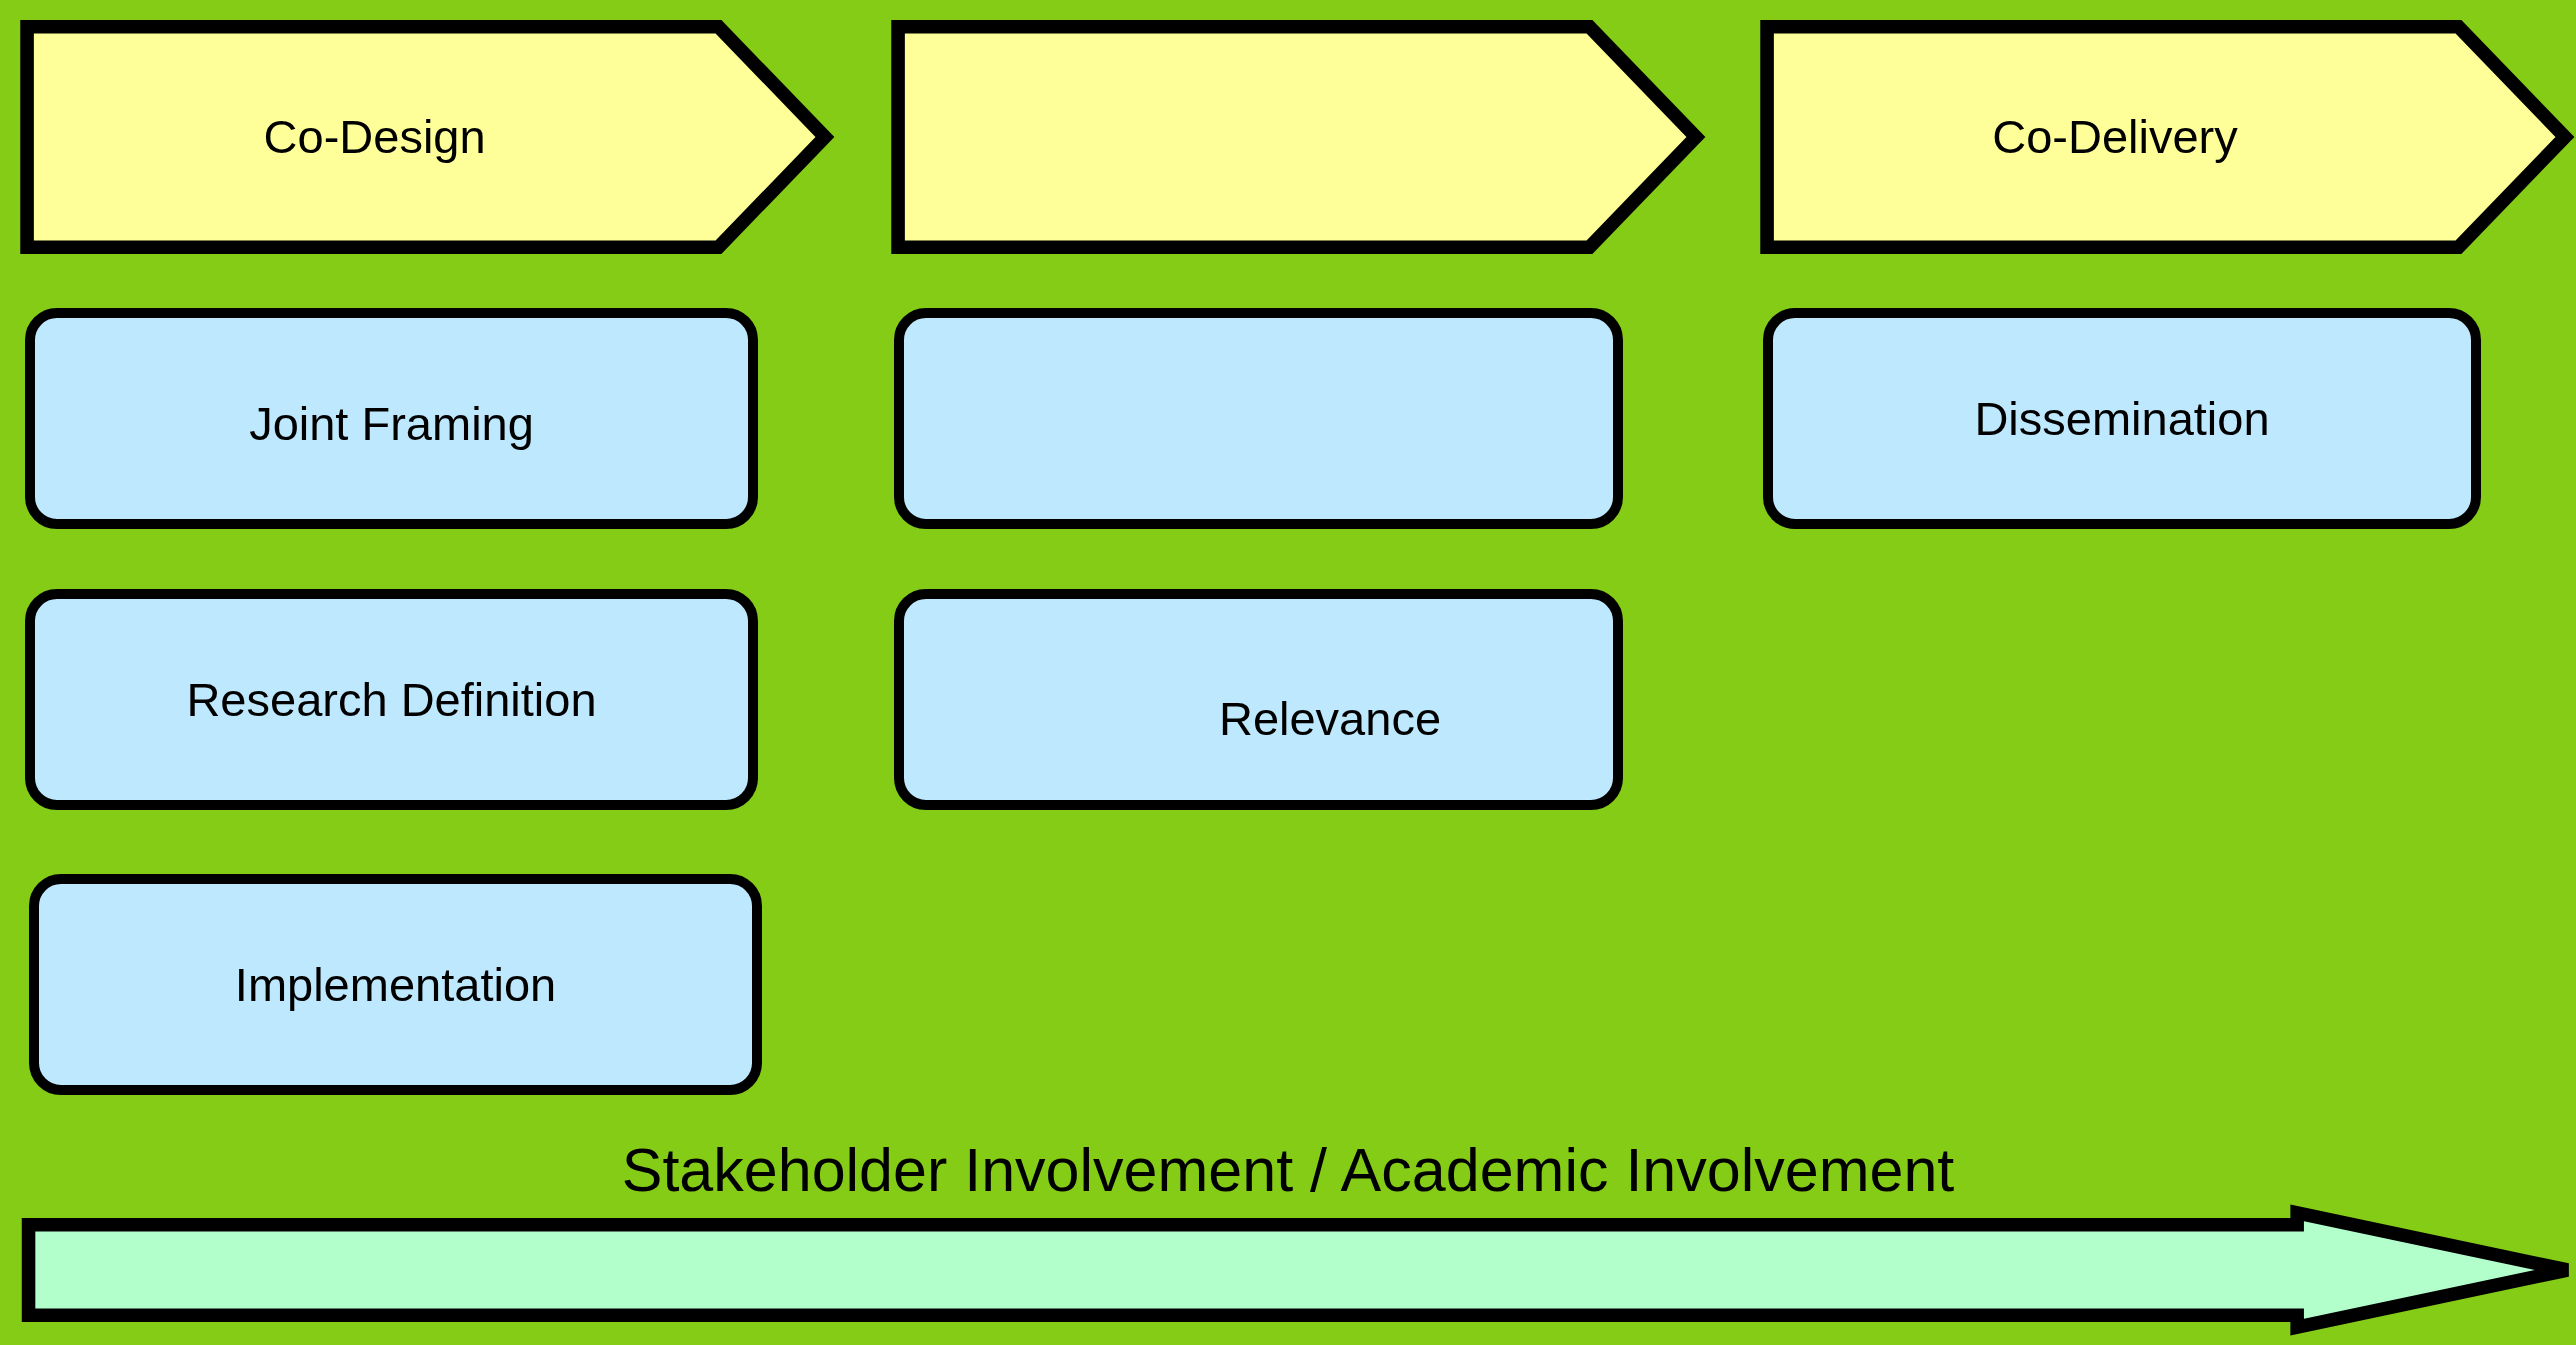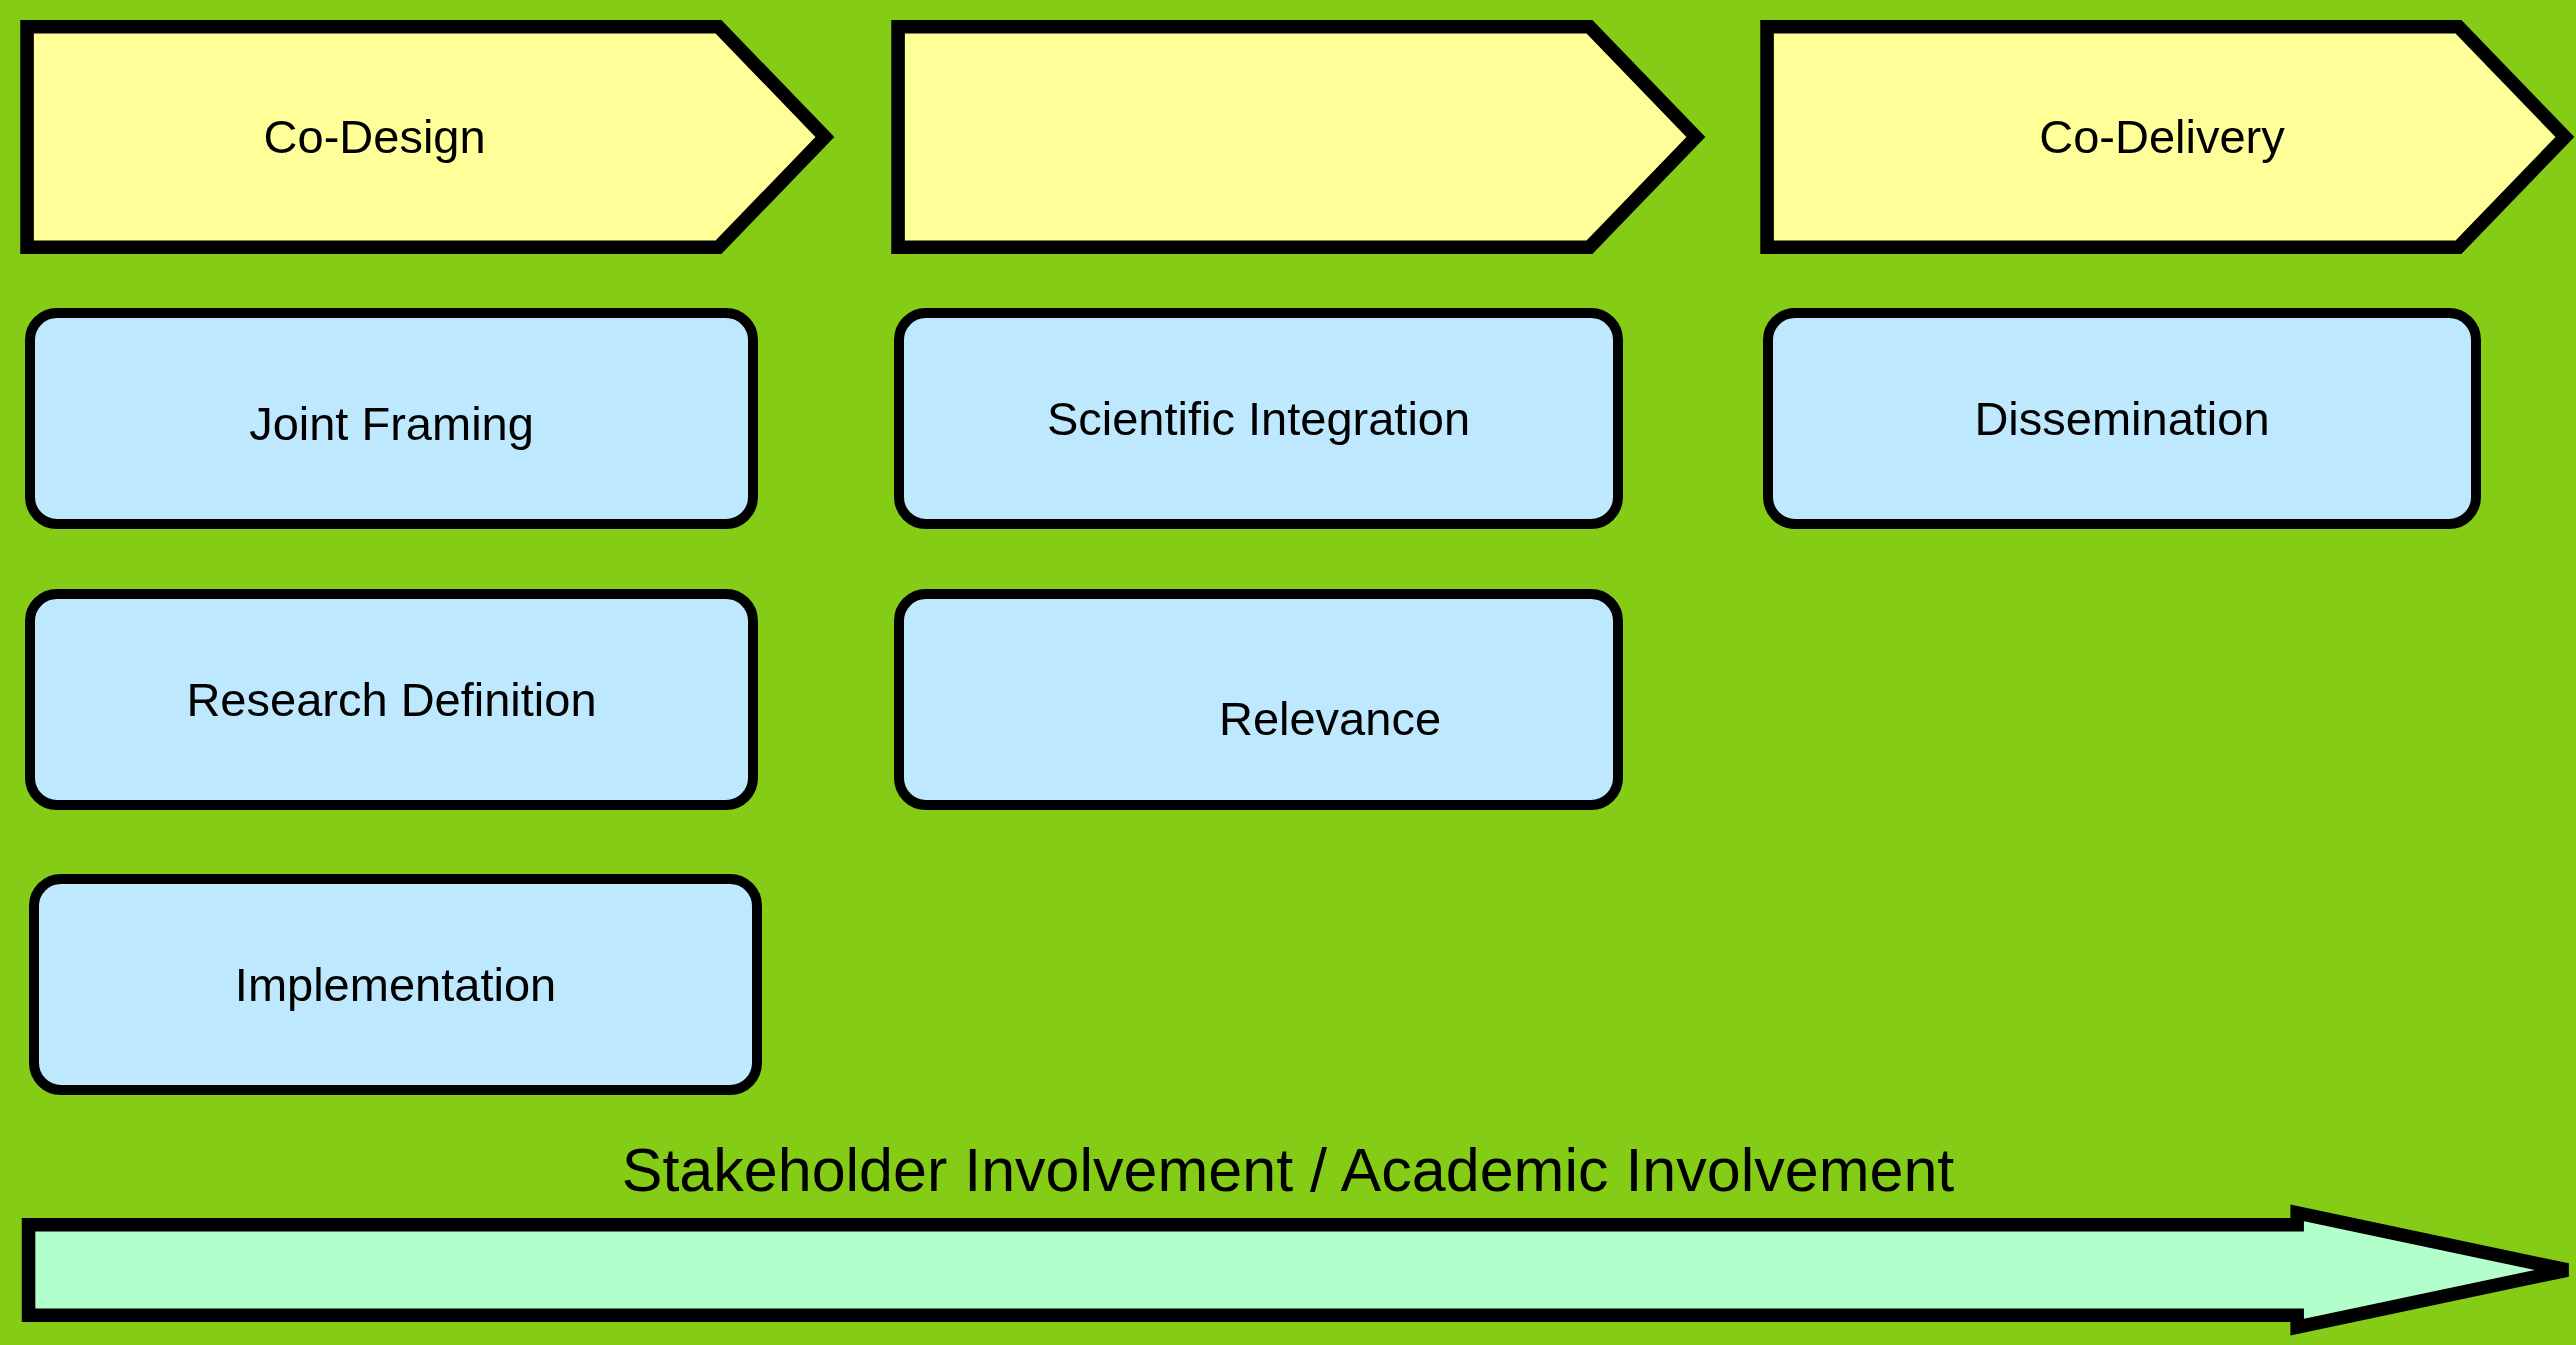--- a/index.html
+++ b/index.html
@@ -83,27 +83,26 @@
     <svg width="812" height="234" viewBox="0 0 1075 310">
       <polygon points="9,9 925,9 1066,155 925,301 9,301" fill="#ffff99" stroke="#000000" stroke-width="18" stroke-linejoin="miter"></polygon>
     </svg>
   </div>
 
   <div class="phase-arrow" style="left:1760px; top:19.6px; width:812px; height:234px;">
     <svg width="812" height="234" viewBox="0 0 1075 310">
       <polygon points="9,9 925,9 1066,155 925,301 9,301" fill="#ffff99" stroke="#000000" stroke-width="18" stroke-linejoin="miter"></polygon>
     </svg>
   </div>
-  <div class="shape-label" style="left:1760px; top:19.6px; width:710px; height:234px;padding-left:47px;">Co-Delivery</div>
+  <div class="shape-label" style="left:1760px; top:19.6px; width:710px; height:234px;">Co-Delivery</div>
 
   <div class="activity-box" style="left:25px; top:308px; width:733px; height:221px;"></div>
   <div class="shape-label" style="left:25px; top:324px; width:733px; height:199px;">Joint Framing</div>
 
   <div class="activity-box" style="left:894px; top:308px; width:729px; height:221px;"></div>
-  <div class="shape-label" style="left:894px; top:308px; width:729px; height:221px;">Scientific Integration</div>
 
   <div class="activity-box" style="left:1763px; top:308px; width:718px; height:221px;"></div>
   <div class="shape-label" style="left:1763px; top:308px; width:718px; height:221px;">Dissemination</div>
 
   <div class="activity-box" style="left:25px; top:589px; width:733px; height:221px;"></div>
   <div class="shape-label" style="left:25px; top:589px; width:733px; height:221px;border-radius:23px;">Research Definition</div>
 
   <div class="activity-box" style="left:894px; top:589px; width:729px; height:221px;"></div>
   <div class="shape-label" style="left:894px; top:608px; width:872px; height:221px;">Relevance</div>
 

